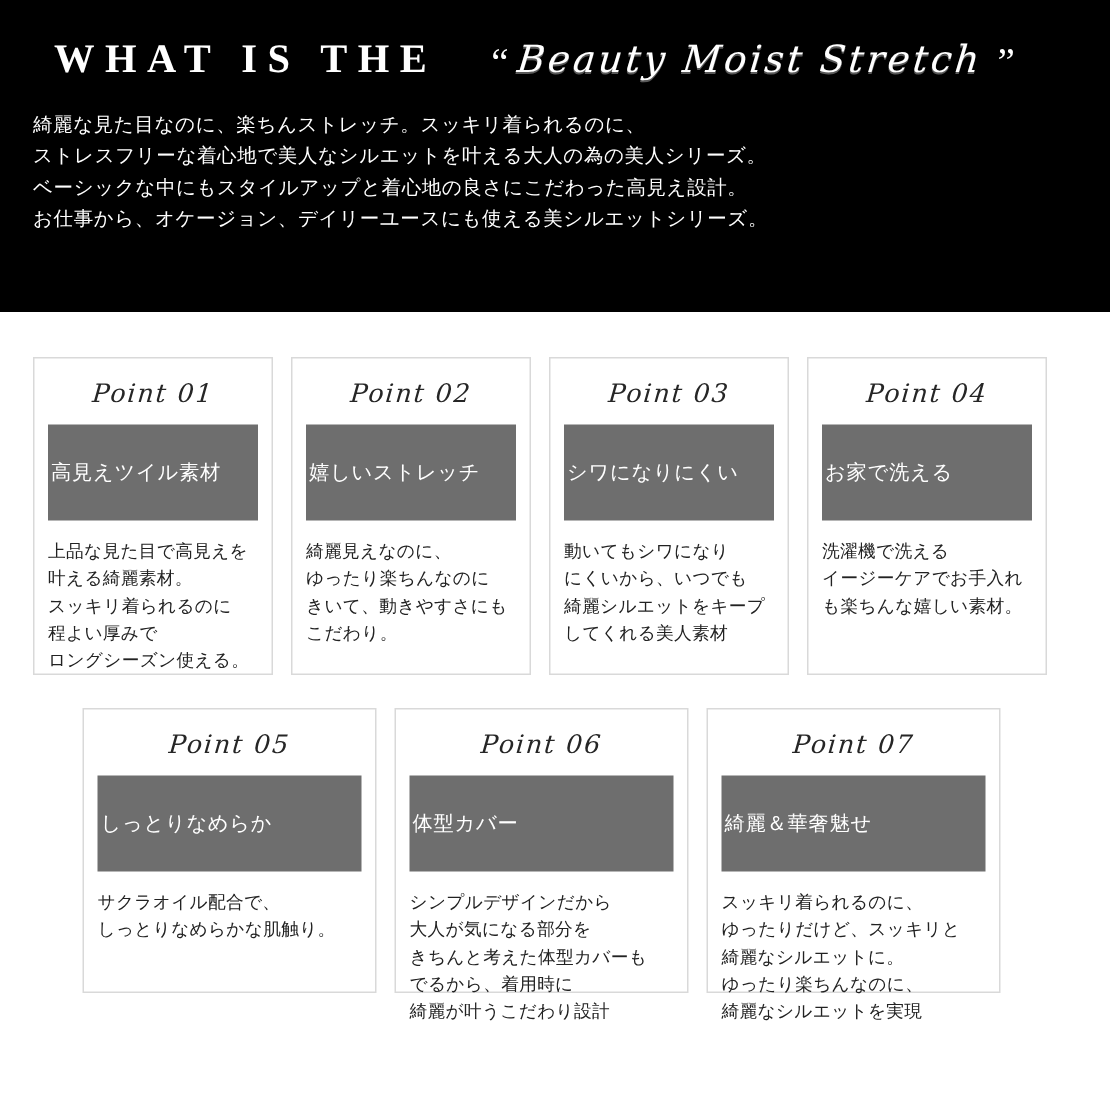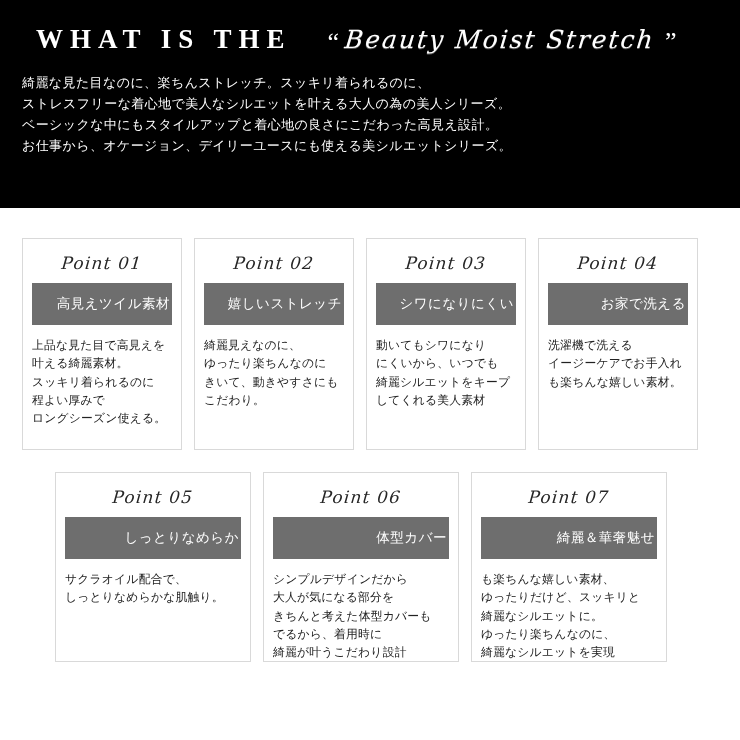--- a/index.html
+++ b/index.html
@@ -106,22 +106,22 @@
     font-size: 17px;
     color: #262626;
     letter-spacing: 1.2px;
     margin: 4px 0 10px 0;
     transform: skewX(-5deg);
   }
   .card-banner {
     background: #6e6e6e;
     color: #ffffff;
     font-size: 13.5px;
-    text-align: right;
-    padding: 12px 2px;
+    text-align: left;
+    padding: 23px 2px;
     letter-spacing: 0.5px;
     margin-bottom: 11px;
   }
   .card-body {
     font-size: 11.8px;
     color: #222222;
     line-height: 1.55;
     letter-spacing: 0.2px;
   }
   .card-body div { white-space: nowrap; }
@@ -216,21 +216,21 @@
         <div>きちんと考えた体型カバーも</div>
         <div>でるから、着用時に</div>
         <div>綺麗が叶うこだわり設計</div>
       </div>
     </div>
 
     <div class="card card-short w-wide">
       <div class="point-label">Point 07</div>
       <div class="card-banner">綺麗＆華奢魅せ</div>
       <div class="card-body">
-        <div>も楽ちんな嬉しい素材、</div>
+        <div>スッキリ着られるのに、</div>
         <div>ゆったりだけど、スッキリと</div>
         <div>綺麗なシルエットに。</div>
         <div>ゆったり楽ちんなのに、</div>
         <div>綺麗なシルエットを実現</div>
       </div>
     </div>
 
   </div>
 
 </div>

